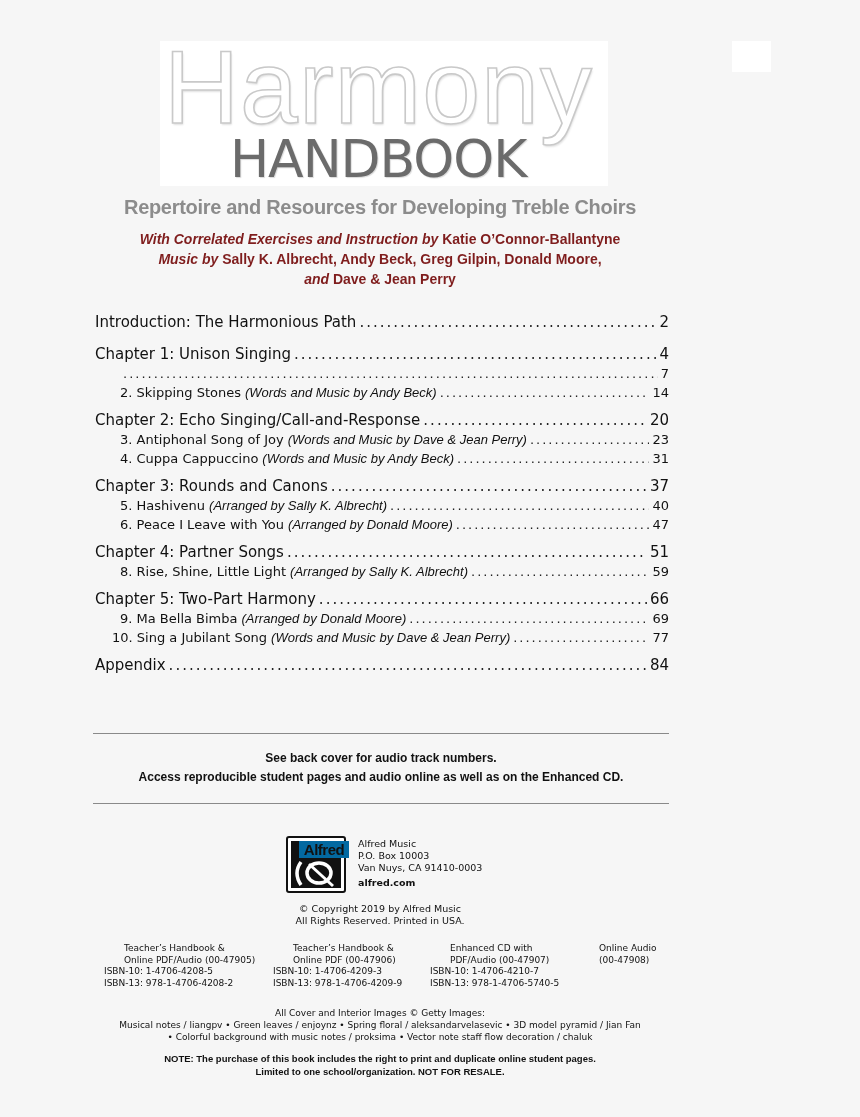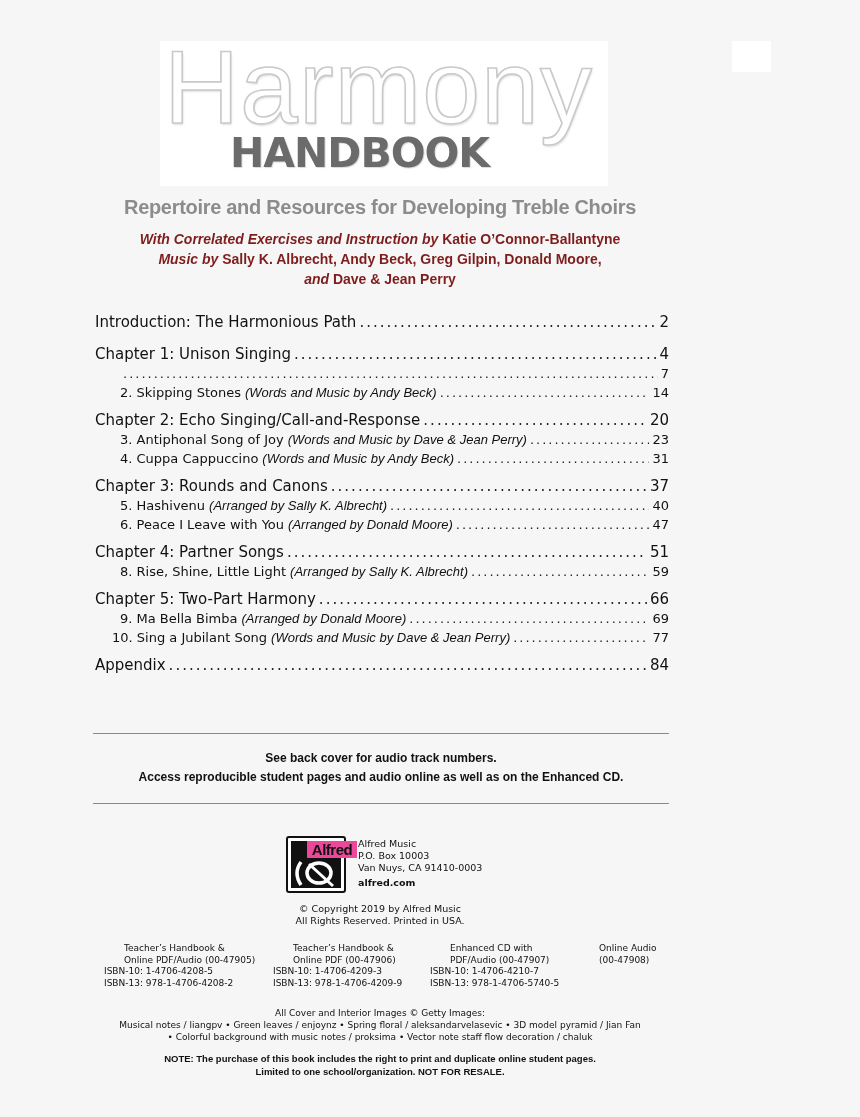--- a/index.html
+++ b/index.html
@@ -10,21 +10,21 @@
   .title-harmony {
     position: absolute; left: 4px; top: -6px; width: 440px;
     font-family: "Liberation Sans", sans-serif; font-size: 104px; font-weight: normal;
     letter-spacing: 1px; color: #ffffff;
     -webkit-text-stroke: 1.6px #c9c9c9;
     text-shadow: 1px 2px 2px rgba(0,0,0,0.12);
     line-height: 1;
   }
   .title-handbook {
     position: absolute; left: 70px; top: 92px; width: 320px; text-align: left;
-    font-family: "DejaVu Sans", sans-serif; font-size: 41px; font-weight: bold;
+    font-family: "DejaVu Sans", sans-serif; font-size: 52px; font-weight: normal;
     color: #6b6b6b; letter-spacing: -1px; line-height: 1;
     text-shadow: 1px 1px 1px rgba(0,0,0,0.15);
   }
   .corner-box { position: absolute; left: 732px; top: 41px; width: 39px; height: 31px; background: #ffffff; }
 
   .subtitle {
     position: absolute; left: 0; top: 196px; width: 760px; text-align: center;
     font-family: "Liberation Sans", sans-serif; font-weight: bold; font-size: 20px; color: #8c8c8c;
     letter-spacing: -0.3px;
   }
@@ -45,21 +45,21 @@
   .gap-intro { height: 13px; }
   .gap { height: 9px; }
 
   .rule { position: absolute; left: 93px; width: 576px; height: 0; border-top: 1.5px solid #8a8a8a; }
   .notice { position: absolute; left: 93px; width: 576px; text-align: center; font-family: "Liberation Sans", sans-serif;
     font-weight: bold; font-size: 12px; color: #111; }
 
   .publisher { position: absolute; left: 286px; top: 836px; }
   .logo { position: absolute; left: 0; top: 0; width: 60px; height: 57px; background: #ffffff; border: 2px solid #111; border-radius: 3px; }
   .logo-inner { position: absolute; left: 3px; top: 3px; width: 50px; height: 47px; background: #111; }
-  .logo-text { position: absolute; left: 16px; top: 0; width: 50px; text-align: center; background: #ec4899;
+  .logo-text { position: absolute; left: 8px; top: 0; width: 50px; text-align: center; background: #0369a1;
     font-family: "Liberation Sans", sans-serif; font-weight: bold; font-size: 15px; line-height: 17px; color: #111; letter-spacing: -0.5px; }
   .logo svg { position: absolute; left: 3px; top: 20px; }
   .addr { position: absolute; left: 72px; top: 2px; font-family: "DejaVu Sans", sans-serif; font-size: 9.5px; line-height: 12px; color: #111; white-space: nowrap; }
   .addr .web { font-weight: bold; margin-top: 3px; display: block; }
 
   .copyright { position: absolute; left: 0; top: 903px; width: 760px; text-align: center; font-family: "DejaVu Sans", sans-serif; font-size: 9.5px; line-height: 12px; color: #111; }
 
   .editions { position: absolute; top: 943px; left: 0; width: 860px; }
   .edition { position: absolute; font-family: "DejaVu Sans", sans-serif; font-size: 9px; line-height: 11.5px; color: #111; white-space: nowrap; }
   .edition .ed-title { font-weight: normal; display: block; margin-left: 20px; }

